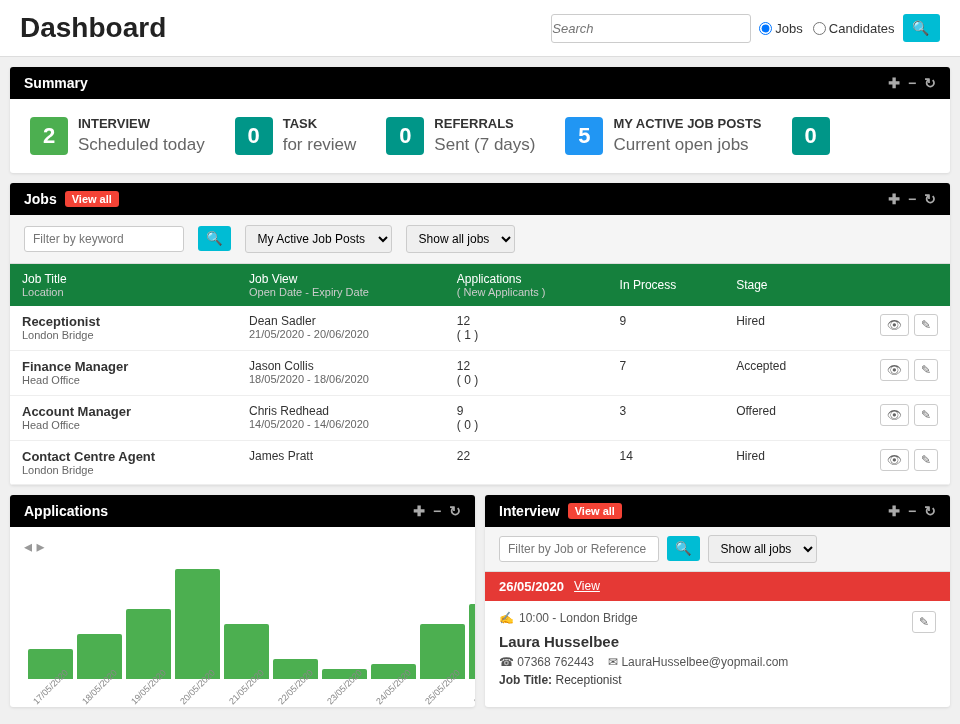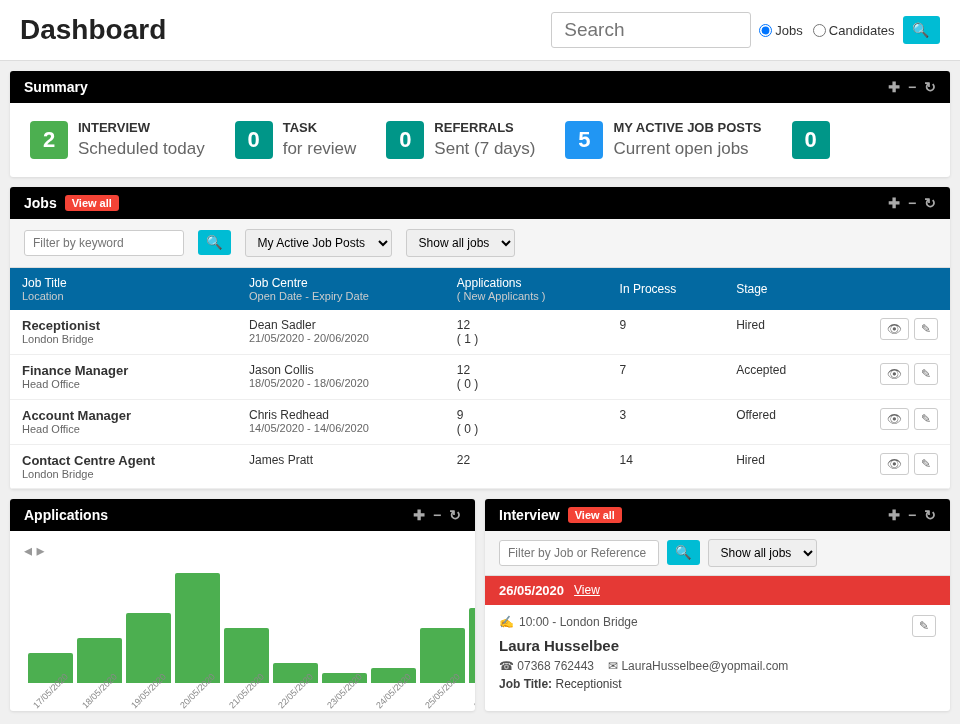--- a/index.html
+++ b/index.html
@@ -2,21 +2,21 @@
 <html><head>
   <meta charset="utf-8">
   <style>
     * { box-sizing: border-box; margin: 0; padding: 0; }
     body { font-family: Arial, sans-serif; background: #f0f0f0; font-size: 13px; color: #333; }
 
     
     .header { background: #fff; padding: 12px 20px; border-bottom: 1px solid #ddd; display: flex; align-items: center; justify-content: space-between; }
     .header h1 { font-size: 28px; font-weight: bold; color: #222; }
     .search-area { display: flex; align-items: center; gap: 8px; }
-    .search-input { padding: 6px 12px; border: 1px solid #ccc; border-radius: 3px; width: 200px; font-size: 19px; }
+    .search-input { padding: 6px 0; border: 1px solid #ccc; border-radius: 3px; width: 200px; font-size: 13px; font-style: italic; }
     .radio-group { display: flex; align-items: center; gap: 10px; font-size: 13px; }
     .radio-item { display: flex; align-items: center; gap: 3px; }
     .search-btn { background: #00bcd4; border: none; color: #fff; padding: 6px 10px; border-radius: 3px; cursor: pointer; font-size: 14px; }
 
     
     .section { background: #fff; margin: 10px; border-radius: 3px; overflow: hidden; box-shadow: 0 1px 3px rgba(0,0,0,0.1); }
     .section-header { background: #000000; color: #fff; padding: 8px 14px; display: flex; align-items: center; justify-content: space-between; font-size: 14px; font-weight: bold; }
     .section-header-controls { display: flex; gap: 8px; color: #aaa; cursor: pointer; font-size: 14px; }
 
     
@@ -34,21 +34,21 @@
     .view-all-badge { background: #f44336; color: #fff; font-size: 11px; padding: 2px 7px; border-radius: 3px; cursor: pointer; margin-left: 8px; }
 
     
     .jobs-toolbar { padding: 10px 14px; display: flex; gap: 14px; align-items: center; background: #f5f5f5; border-bottom: 1px solid #ddd; }
     .filter-input { padding: 5px 8px; border: 1px solid #ccc; border-radius: 3px; font-size: 12px; width: 160px; }
     .filter-btn { background: #00bcd4; border: none; color: #fff; padding: 5px 8px; border-radius: 3px; cursor: pointer; }
     .filter-select { padding: 5px 8px; border: 1px solid #ccc; border-radius: 3px; font-size: 12px; }
 
     
     .jobs-table { width: 100%; border-collapse: collapse; }
-    .jobs-table thead tr { background: #0369a1; color: #fff; }
+    .jobs-table thead tr { background: #15803d; color: #fff; }
     .jobs-table thead th { padding: 8px 12px; text-align: left; font-size: 12px; font-weight: normal; }
     .jobs-table thead th .sub { font-size: 11px; color: #ccc; display: block; }
     .jobs-table tbody tr { border-bottom: 1px solid #eee; }
     .jobs-table tbody td { padding: 8px 12px; vertical-align: top; font-size: 12px; }
     .job-title { font-weight: bold; font-size: 13px; }
     .job-location { color: #666; font-size: 11px; }
     .job-date { font-size: 11px; color: #666; }
     .row-actions { display: flex; gap: 5px; justify-content: flex-end; }
     .action-btn { background: none; border: 1px solid #ccc; border-radius: 3px; padding: 3px 6px; cursor: pointer; color: #666; font-size: 12px; }
 
@@ -165,21 +165,21 @@
   </div>
   <div style="overflow-x:auto;max-height:230px;overflow-y:auto;">
     <table class="jobs-table">
       <thead>
         <tr>
           <th>
             <span>Job Title</span>
             <span class="sub">Location</span>
           </th>
           <th>
-            <span>Job Centre</span>
+            <span>Job View</span>
             <span class="sub">Open Date - Expiry Date</span>
           </th>
           <th>
             <span>Applications</span>
             <span class="sub">( New Applicants )</span>
           </th>
           <th>In Process</th>
           <th>Stage</th>
           <th></th>
         </tr>

